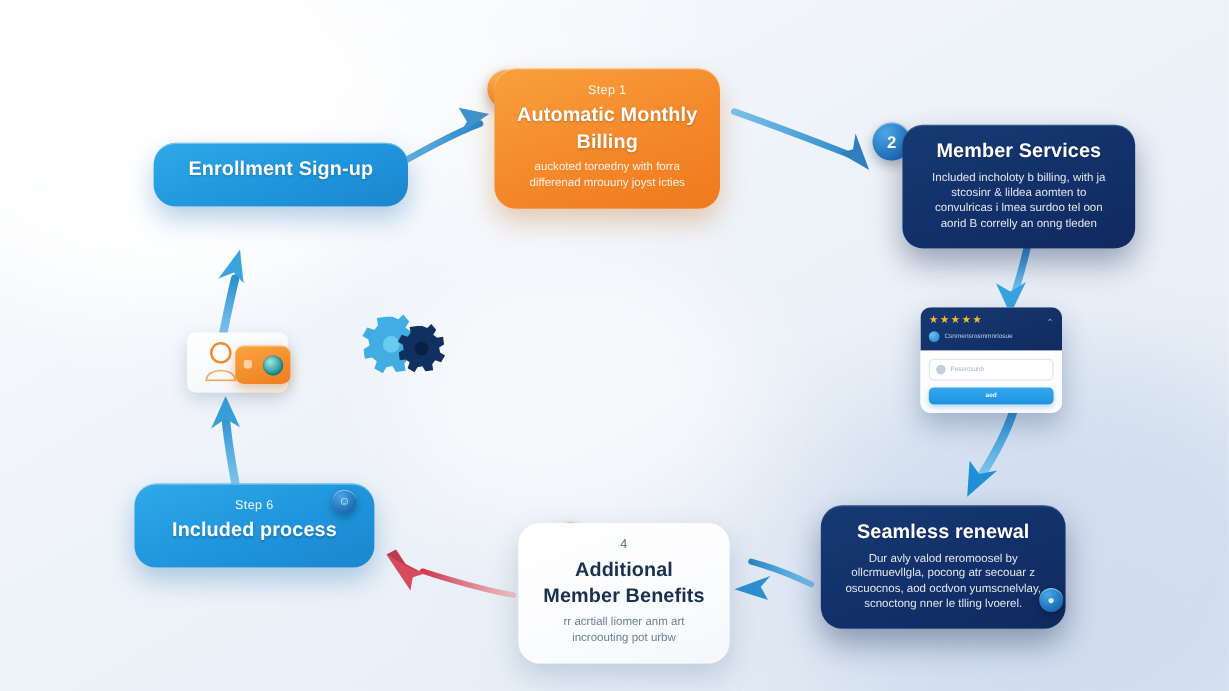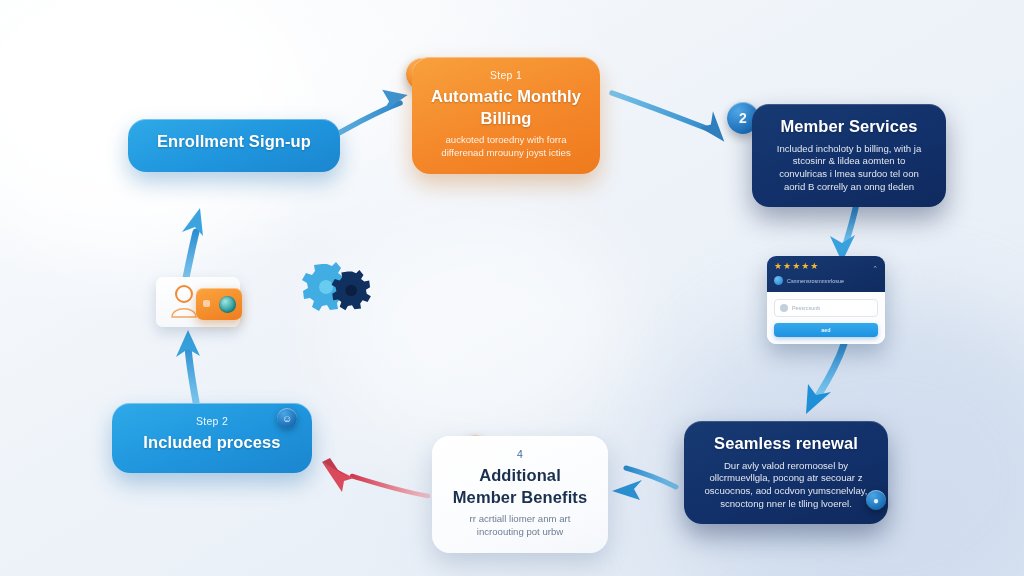--- a/index.html
+++ b/index.html
@@ -267,21 +267,21 @@
   <div class="mini-badge" id="mini-renewal">●</div>
 
   <div class="badge badge--orange" id="badge-4"></div>
   <div class="card card--white" id="card-benefits">
     <div class="eyebrow">4</div>
     <div class="title">Additional Member Benefits</div>
     <div class="body">rr acrtiall liomer anm art incroouting pot urbw</div>
   </div>
 
   <div class="card card--blue" id="card-included">
-    <div class="eyebrow">Step 2</div>
+    <div class="eyebrow">Step 6</div>
     <div class="title">Included process</div>
   </div>
   <div class="mini-badge" id="mini-included">☺</div>
 
   <div id="gears">
     <svg viewBox="0 0 80 72" width="80" height="72">
       <g transform="translate(27,32)">
         <path d="M0,-20 L5,-18 L9,-22 L14,-16 L11,-11 L15,-8 L21,-9 L22,-1 L17,2 L18,7 L23,10 L19,17 L13,15 L10,19 L11,25 L3,26 L0,21 L-5,22 L-8,27 L-15,23 L-13,17 L-17,14 L-23,15 L-24,7 L-19,4 L-20,-1 L-25,-4 L-21,-11 L-15,-9 L-12,-13 L-13,-19 L-5,-20 Z" fill="#38a9e0" opacity=".95"></path>
         <circle cx="-1" cy="3" r="7" fill="#6fd0f2" opacity=".85"></circle>
       </g>

